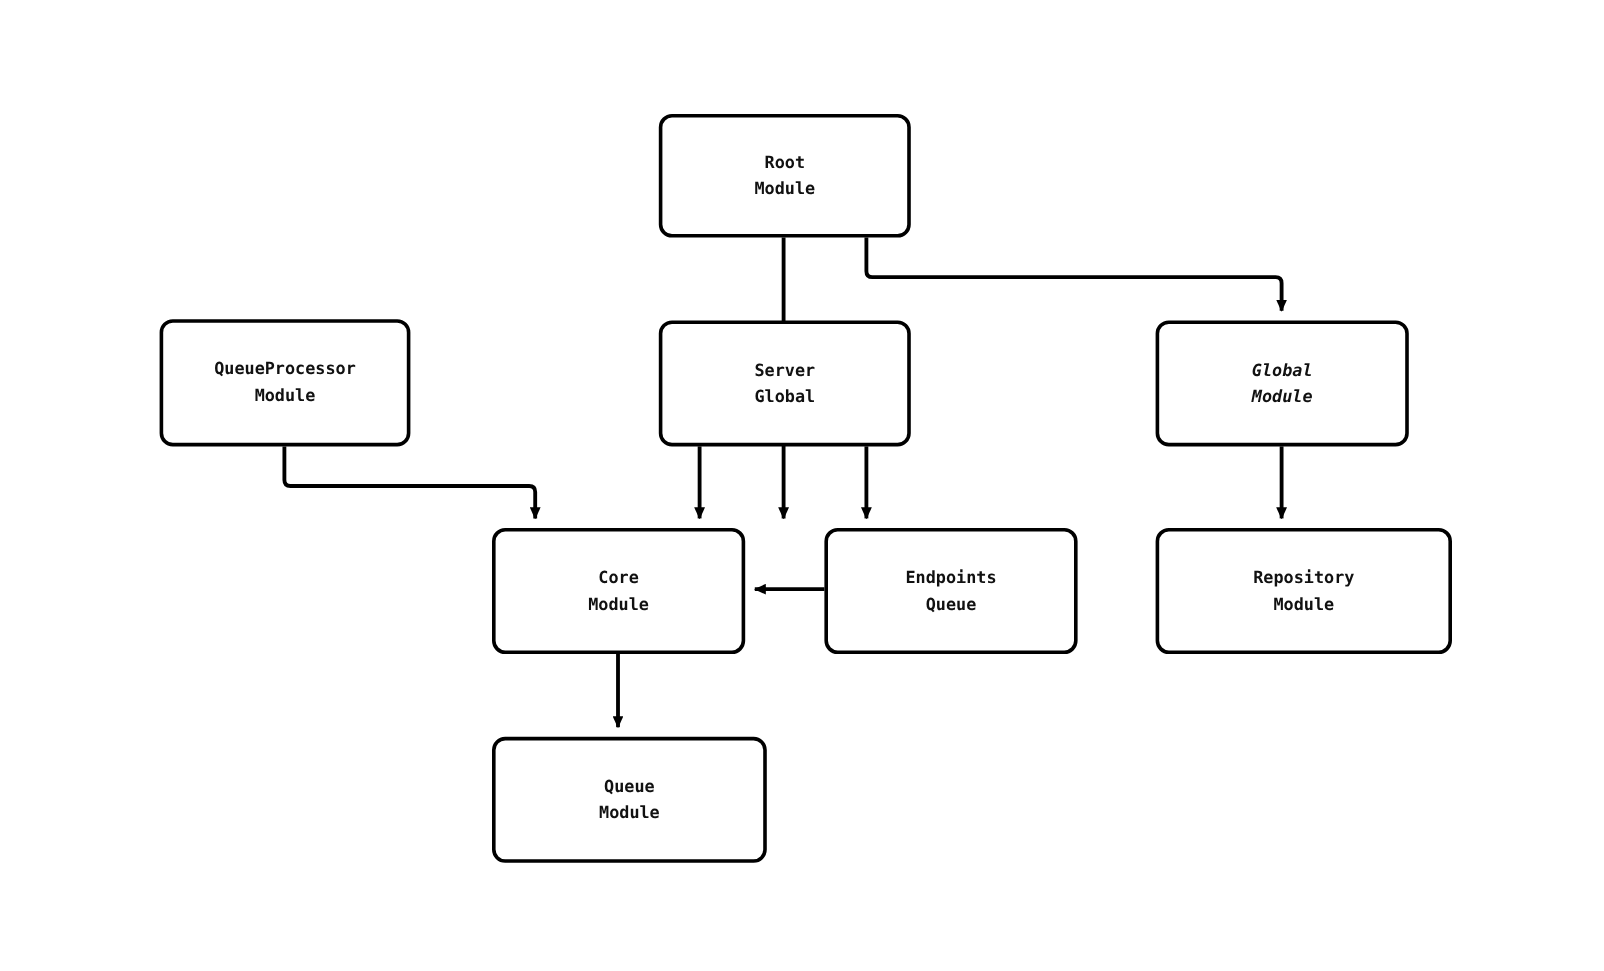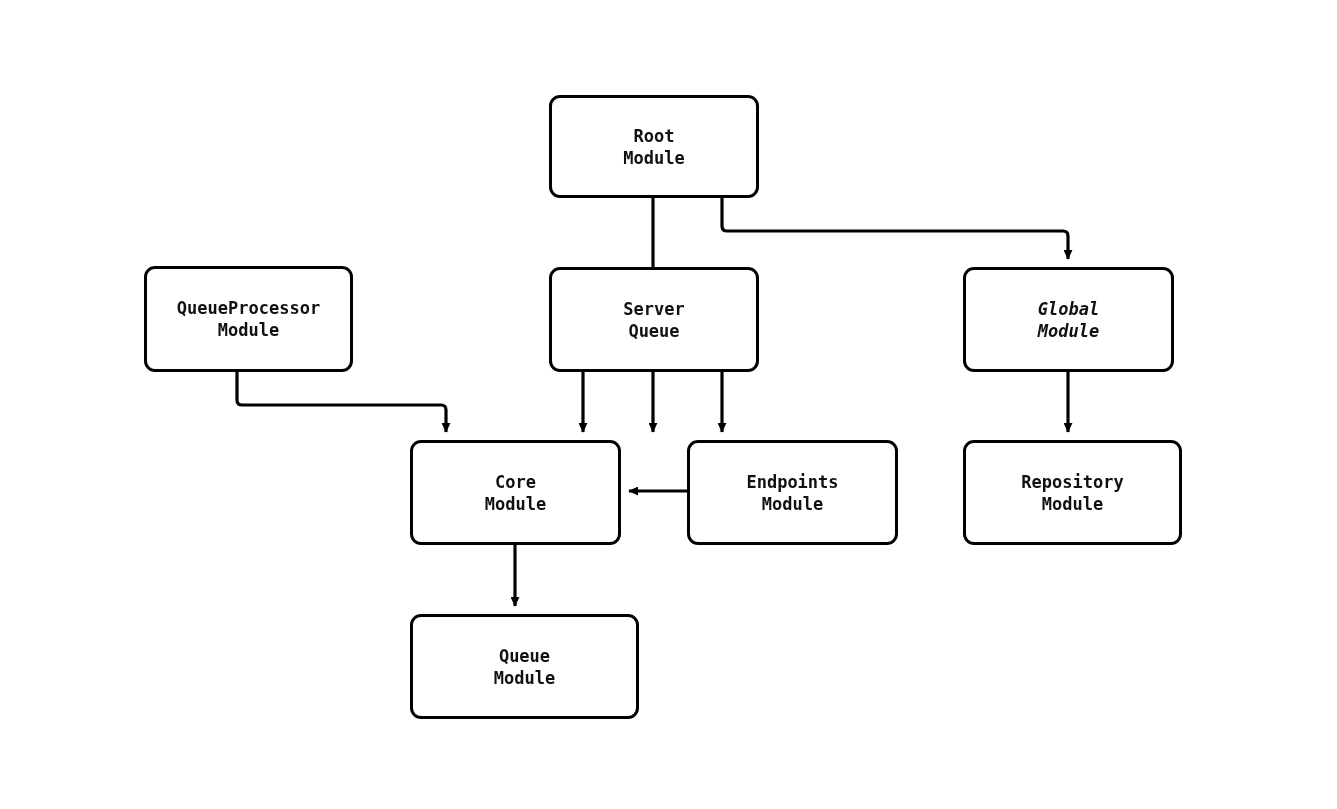--- a/index.html
+++ b/index.html
@@ -32,21 +32,21 @@
     background: #ffffff;
     border: 3px solid #000000;
     border-radius: 11px;
     display: flex;
     align-items: center;
     justify-content: center;
     text-align: center;
   }
   .node-label {
     font-family: "DejaVu Sans Mono", "Liberation Mono", monospace;
-    font-size: 17px;
+    font-size: 14px;
     line-height: 22px;
     font-weight: 700;
     color: #111111;
     letter-spacing: 0px;
     white-space: pre;
     user-select: none;
   }
 </style>
 </head>
 <body>
@@ -75,46 +75,46 @@
     <path d="M 515 545 L 515 606" fill="none" stroke="#000000" stroke-width="3.2" marker-end="url(#arrowhead)"></path>
 
     <path d="M 1068 372 L 1068 432" fill="none" stroke="#000000" stroke-width="3.2" marker-end="url(#arrowhead)"></path>
   </svg>
 
   <div class="node" style="left:549px; top:95px; width:210px; height:103px;">
     <div class="node-label">Root
 Module</div>
   </div>
 
-  <div class="node" style="left:144px; top:266px; width:209px; height:106px;">
+  <div class="node" style="left:133px; top:266px; width:209px; height:106px;">
     <div class="node-label">QueueProcessor
 Module</div>
   </div>
 
   <div class="node" style="left:549px; top:267px; width:210px; height:105px;">
     <div class="node-label">Server
-Queue</div>
+Global</div>
   </div>
 
   <div class="node" style="left:963px; top:267px; width:211px; height:105px;font-style:italic;">
     <div class="node-label">Global
 Module</div>
   </div>
 
   <div class="node" style="left:410px; top:440px; width:211px; height:105px;">
     <div class="node-label">Core
 Module</div>
   </div>
 
   <div class="node" style="left:687px; top:440px; width:211px; height:105px;">
     <div class="node-label">Endpoints
-Module</div>
+Queue</div>
   </div>
 
-  <div class="node" style="left:963px; top:440px; width:219px; height:105px;">
+  <div class="node" style="left:963px; top:440px; width:247px; height:105px;">
     <div class="node-label">Repository
 Module</div>
   </div>
 
   <div class="node" style="left:410px; top:614px; width:229px; height:105px;">
     <div class="node-label">Queue
 Module</div>
   </div>
 
 </div>

